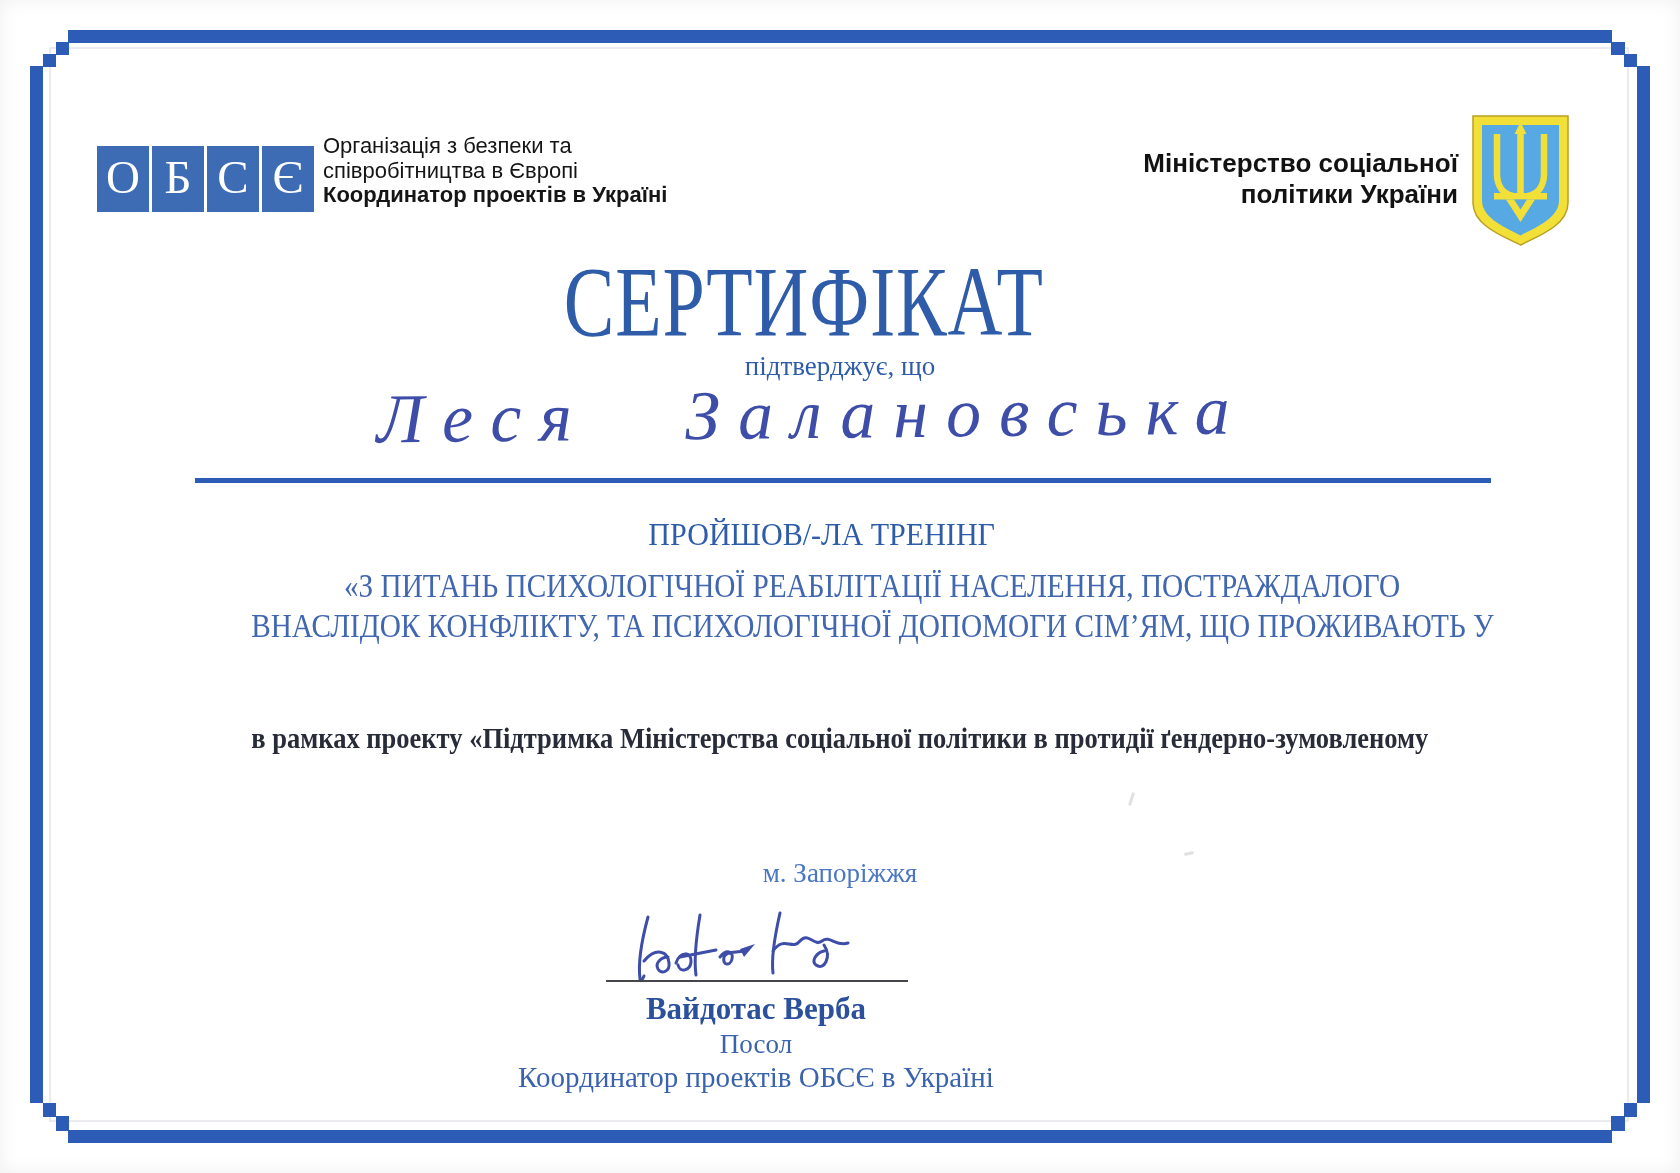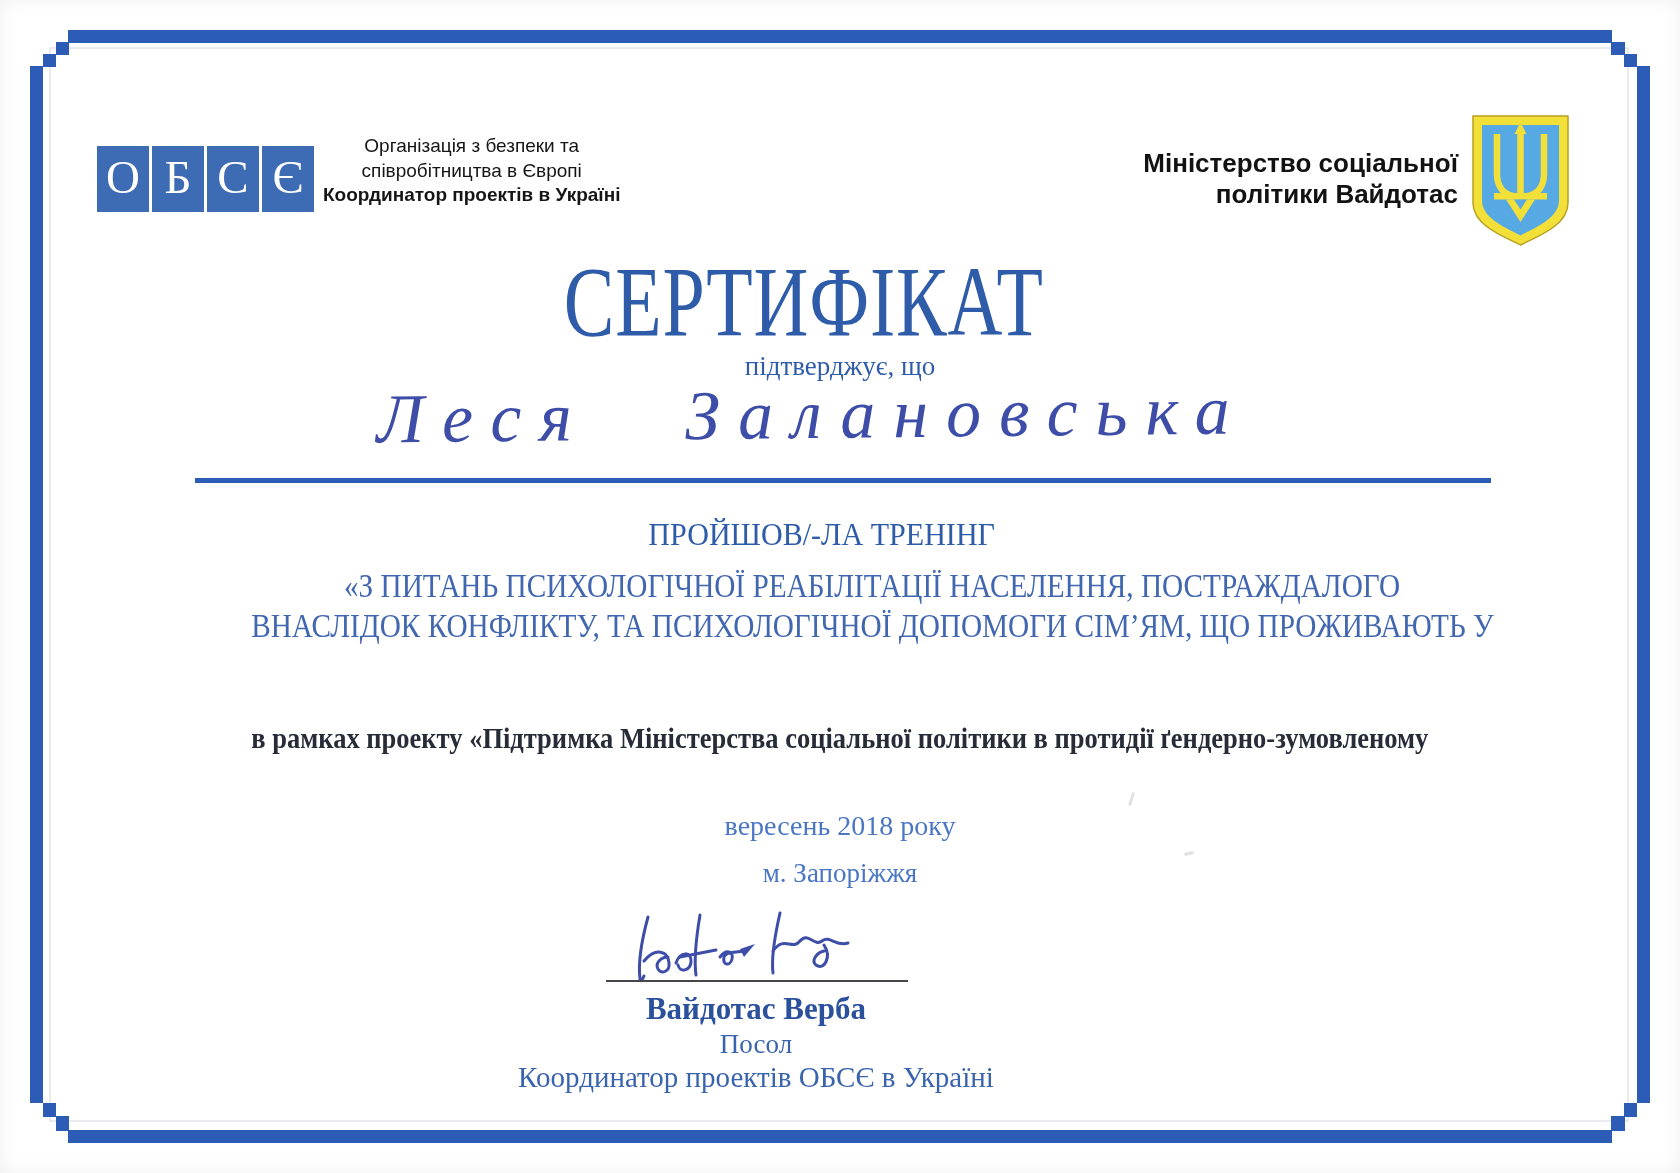--- a/index.html
+++ b/index.html
@@ -13,21 +13,21 @@
   .frame-svg{position:absolute;left:0;top:0;pointer-events:none;}
   .frame-svg .bar{fill:var(--frame-blue,#2c5cb6);}
   .frame-svg .hairline{fill:none;stroke:var(--hairline,#ccd1d8);stroke-width:1;opacity:.85;}
 
   
   .osce-logo{position:absolute;left:97px;top:146px;display:flex;gap:3px;}
   .osce-sq{width:52px;height:63px;background:var(--logo-blue,#3e6cb4);color:#fff;
     display:flex;align-items:center;justify-content:center;
     font-family:"Liberation Serif",serif;font-size:47px;line-height:1;padding-bottom:3px;}
   .osce-text{position:absolute;left:323px;top:134px;font-family:"Liberation Sans",sans-serif;
-    font-size:19px;line-height:24.5px;color:#151515;text-align:center;}
+    font-size:22px;line-height:24.5px;color:#151515;}
   .osce-text .b{font-weight:bold;}
   .ministry{position:absolute;left:1020px;top:148px;width:438px;text-align:right;
     font-family:Liberation Sans, sans-serif;font-weight:bold;font-size:26px;line-height:31px;color:#121212;}
   .emblem{position:absolute;left:1467px;top:110px;}
 
   
   .title{top:252px;font-size:100px;line-height:1;color:var(--title-blue,#2e5ca9);transform:translateX(-36px);}
   .sx76{display:inline-block;transform:scaleX(.76);transform-origin:center;letter-spacing:1px;}
   .subtitle{top:351px;font-size:27px;color:var(--title-blue,#2e5ca9);}
   .name{top:376px;font-size:70px;line-height:1.1;font-style:italic;color:var(--ink-blue,#3e4ea8);
@@ -93,21 +93,21 @@
       </div>
   </div>
   <div class="osce-text">
     <div>Організація з безпеки та</div>
     <div>співробітництва в Європі</div>
     <div class="b">Координатор проектів в Україні</div>
   </div>
 
   <div class="ministry">
     <div>Міністерство соціальної</div>
-    <div>політики Вайдотас</div>
+    <div>політики України</div>
   </div>
 
   <svg class="emblem" width="107" height="139" viewBox="0 0 107 139">
     <path d="M53.5,135 C38,127 6,116 6,93 L6,6 L101,6 L101,93 C101,116 69,127 53.5,135 Z" fill="var(--emblem-yellow,#f2e038)" stroke="#b8a025" stroke-width="1.5"></path>
     <path d="M53.5,125.5 C41,118.5 15,109 15,90.5 L15,15 L92,15 L92,90.5 C92,109 66,118.5 53.5,125.5 Z" fill="var(--emblem-blue,#57a9e4)"></path>
     <g stroke="var(--emblem-yellow,#f2e038)" stroke-width="6.5" fill="none">
       <path d="M30,24 L30,64 C30,77 37,84 46,86"></path>
       <path d="M77,24 L77,64 C77,77 70,84 61,86"></path>
       <path d="M53.5,20 L53.5,86"></path>
     </g>
@@ -127,21 +127,20 @@
 
   <div class="center topic">
     <div><span class="sx86">«З ПИТАНЬ ПСИХОЛОГІЧНОЇ РЕАБІЛІТАЦІЇ НАСЕЛЕННЯ, ПОСТРАЖДАЛОГО</span></div>
     <div><span class="sx86">ВНАСЛІДОК КОНФЛІКТУ, ТА ПСИХОЛОГІЧНОЇ ДОПОМОГИ СІМ’ЯМ, ЩО ПРОЖИВАЮТЬ У</span></div>
   </div>
 
   <div class="center project">
     <div><span class="sx93">в рамках проекту «Підтримка Міністерства соціальної політики в протидії ґендерно-зумовленому</span></div>
   </div>
 
-  <div class="center date">вересень 2018 року</div>
   <div class="center city">м. Запоріжжя</div>
 
   <svg class="signature-svg" width="240" height="80" viewBox="0 0 240 80">
     <g stroke="var(--ink-blue,#3e4ea8)" stroke-width="3" fill="none" stroke-linecap="round">
       <path d="M20,12 C14,34 10,58 12,74 C12,77 14,76 16,71"></path>
       <path d="M16,56 C28,42 40,46 41,58 C42,66 34,70 30,64 C27,59 32,52 40,52"></path>
       <path d="M48,58 C52,46 64,46 63,57 C62,66 52,68 50,60"></path>
       <path d="M72,10 C68,34 66,56 68,70"></path>
       <path d="M52,52 L88,45"></path>
       <path d="M92,52 C98,44 106,46 104,54 C102,62 94,60 96,52 C98,46 108,48 116,46"></path>

